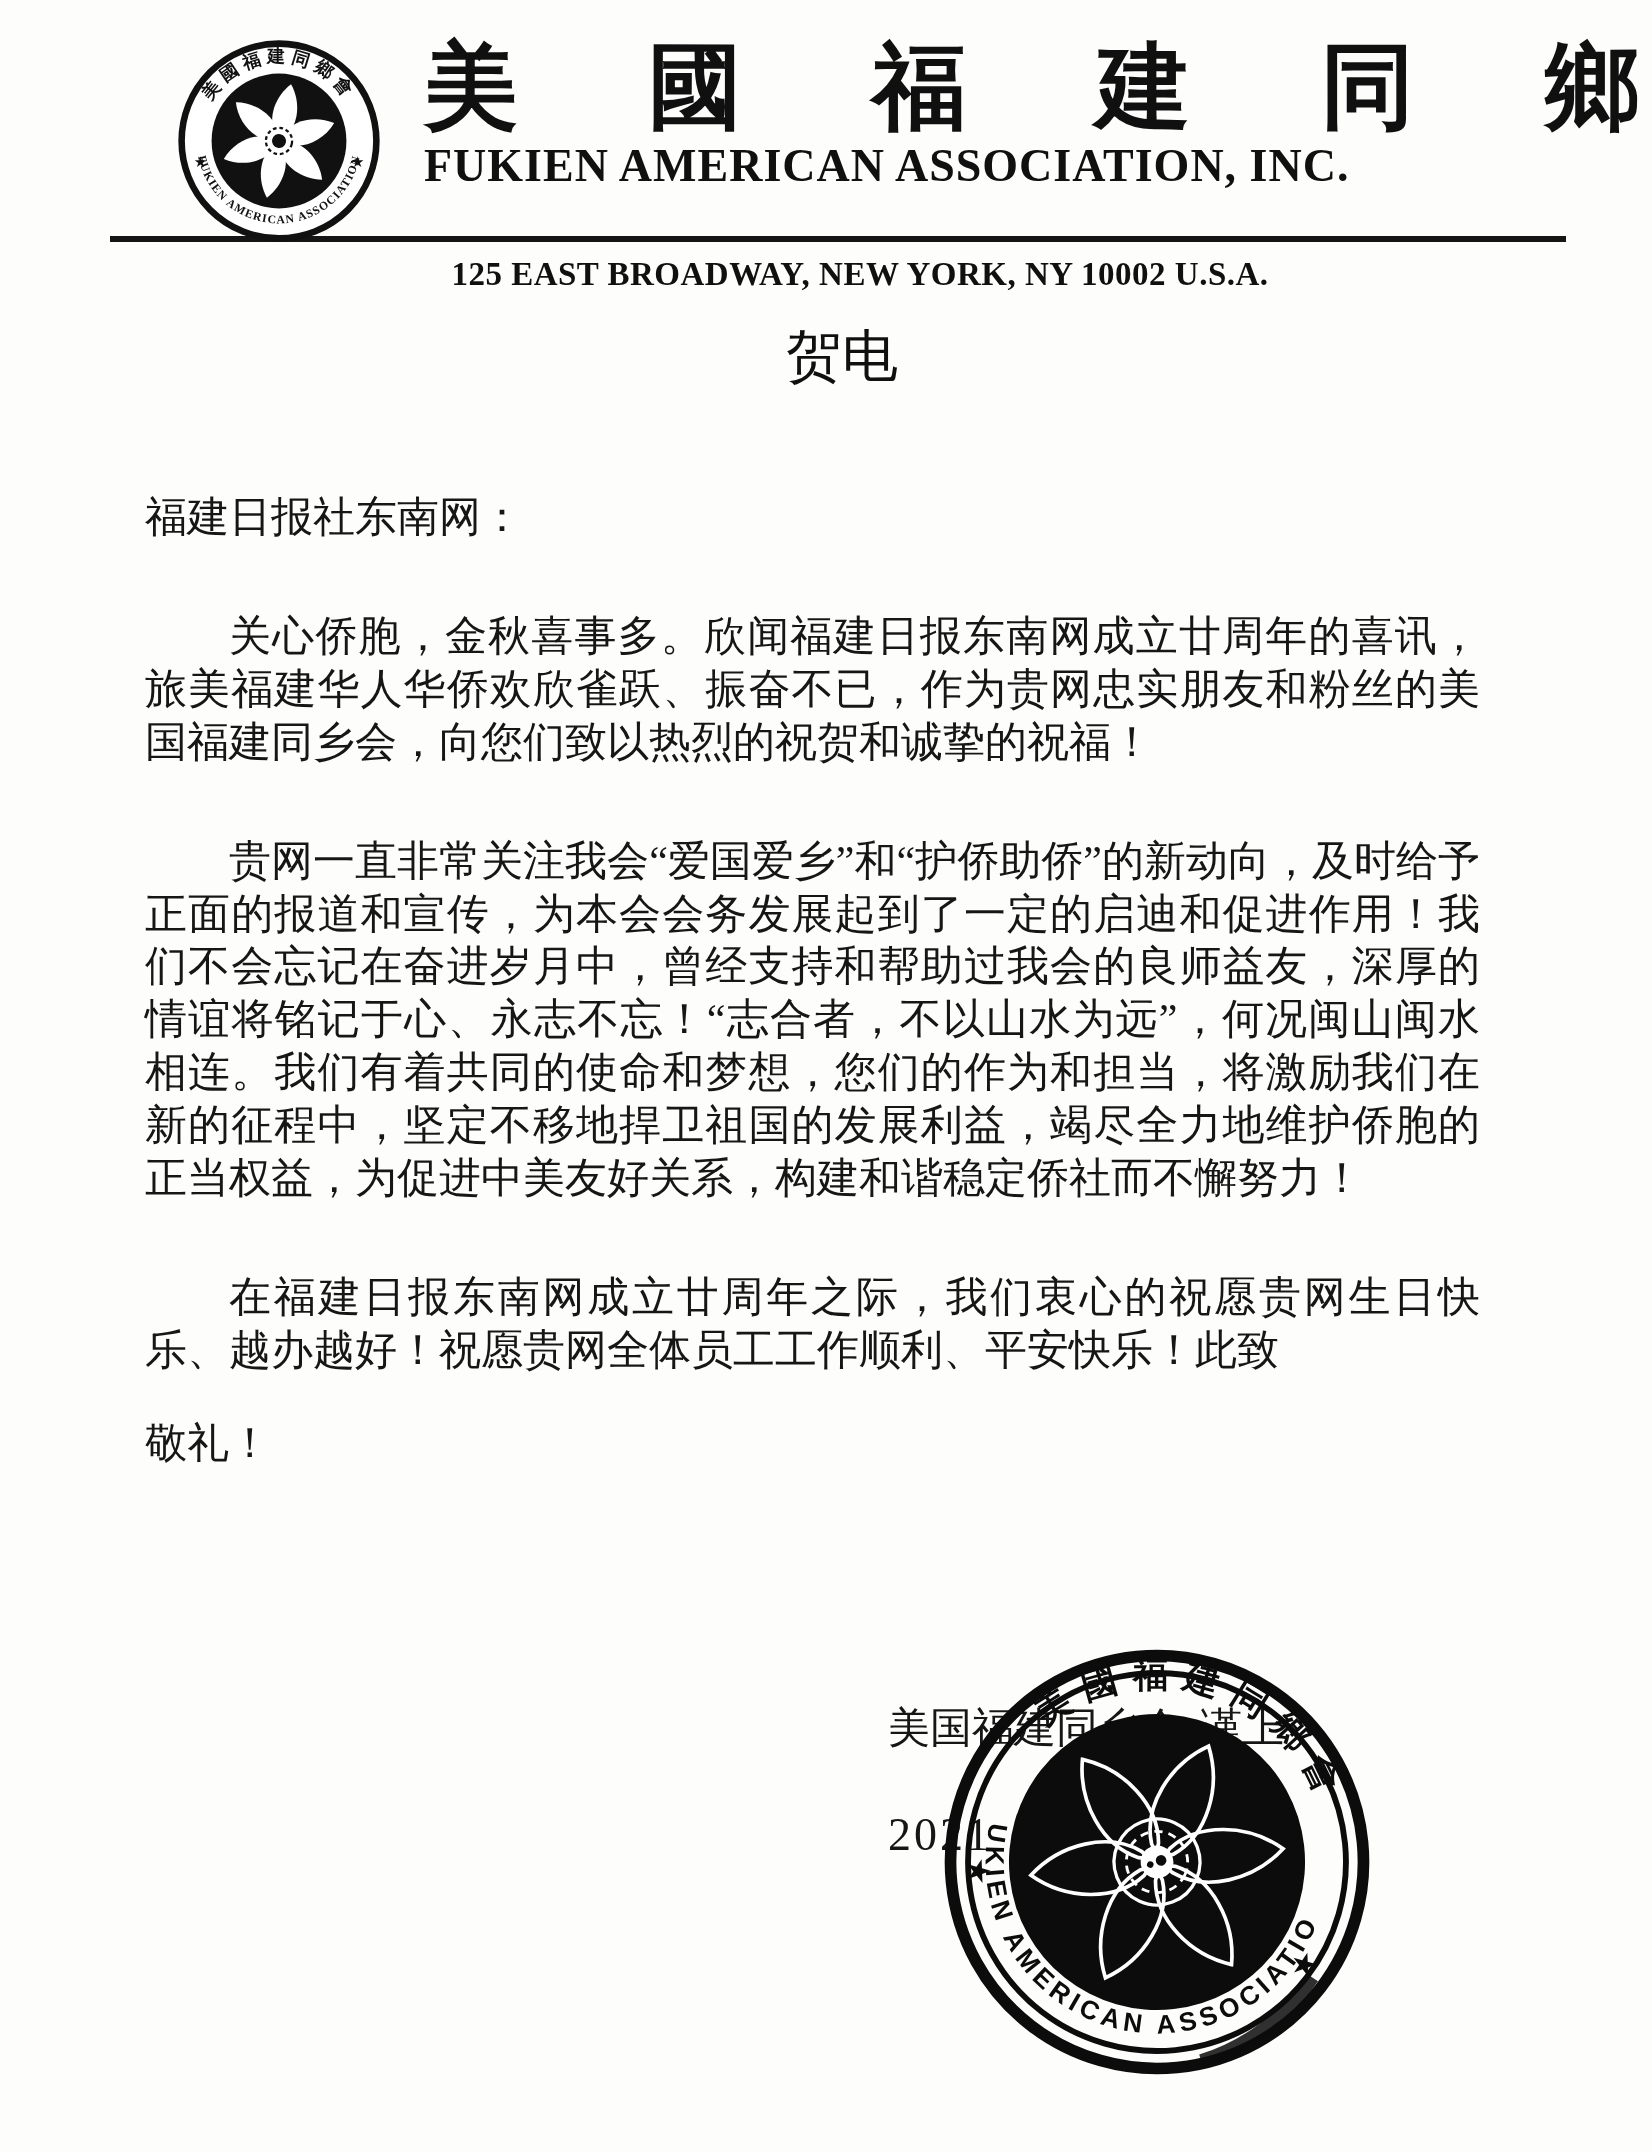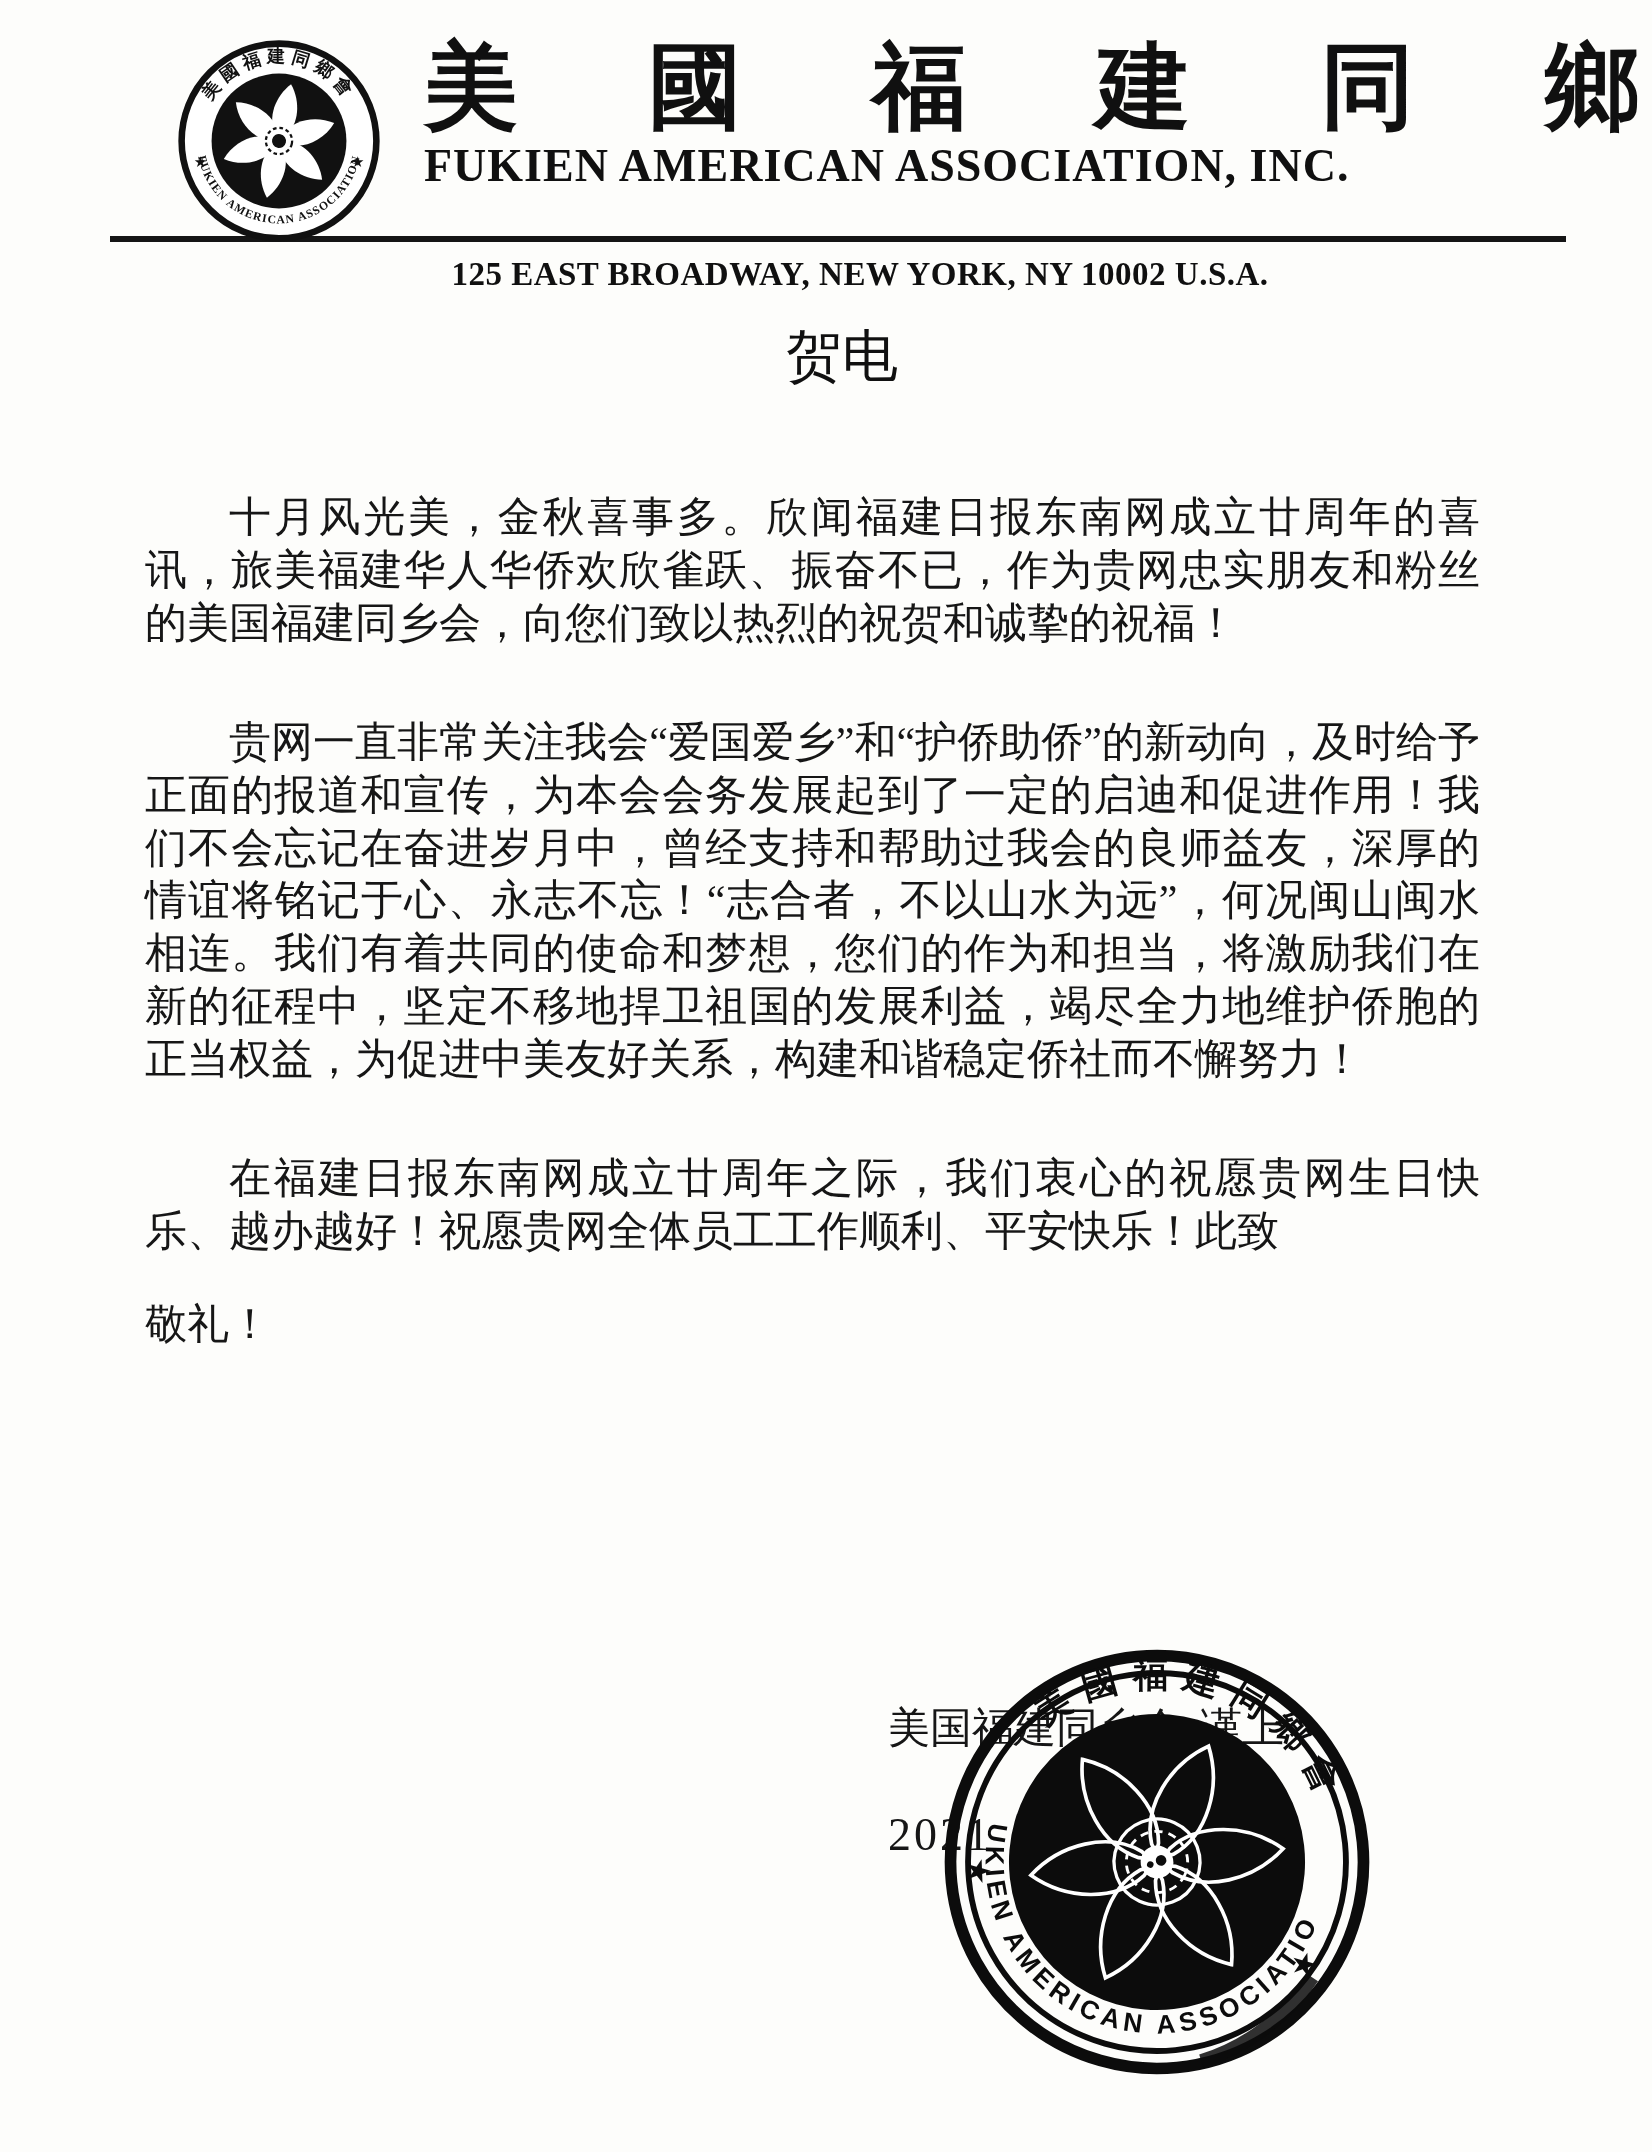--- a/index.html
+++ b/index.html
@@ -107,21 +107,22 @@
     </div>
   </header>
 
   <div class="rule"></div>
 
   <div class="address">125 EAST BROADWAY, NEW YORK, NY 10002 U.S.A.</div>
 
   <h1 class="heading">贺电</h1>
 
   <div class="body">
-    <p>十月风光美，金秋喜事多。欣闻福建日报东南网成立廿周年的喜讯，旅美福建华人华侨欢欣雀跃、振奋不已，作为贵网忠实朋友和粉丝的美国福建同乡会，向您们致以热烈的祝贺和诚挚的祝福！</p>
+    <div class="salutation">福建日报社东南网：</div>
+    <p>关心侨胞，金秋喜事多。欣闻福建日报东南网成立廿周年的喜讯，旅美福建华人华侨欢欣雀跃、振奋不已，作为贵网忠实朋友和粉丝的美国福建同乡会，向您们致以热烈的祝贺和诚挚的祝福！</p>
     <p>贵网一直非常关注我会“爱国爱乡”和“护侨助侨”的新动向，及时给予正面的报道和宣传，为本会会务发展起到了一定的启迪和促进作用！我们不会忘记在奋进岁月中，曾经支持和帮助过我会的良师益友，深厚的情谊将铭记于心、永志不忘！“志合者，不以山水为远”，何况闽山闽水相连。我们有着共同的使命和梦想，您们的作为和担当，将激励我们在新的征程中，坚定不移地捍卫祖国的发展利益，竭尽全力地维护侨胞的正当权益，为促进中美友好关系，构建和谐稳定侨社而不懈努力！</p>
     <p>在福建日报东南网成立廿周年之际，我们衷心的祝愿贵网生日快乐、越办越好！祝愿贵网全体员工工作顺利、平安快乐！此致</p>
     <div class="closing">敬礼！</div>
   </div>
 
   <div class="signature">
     <span>美国福建同乡会</span><span class="sig-gap"></span><span>谨上</span>
   </div>
   <div class="sig-date">2021</div>
 

